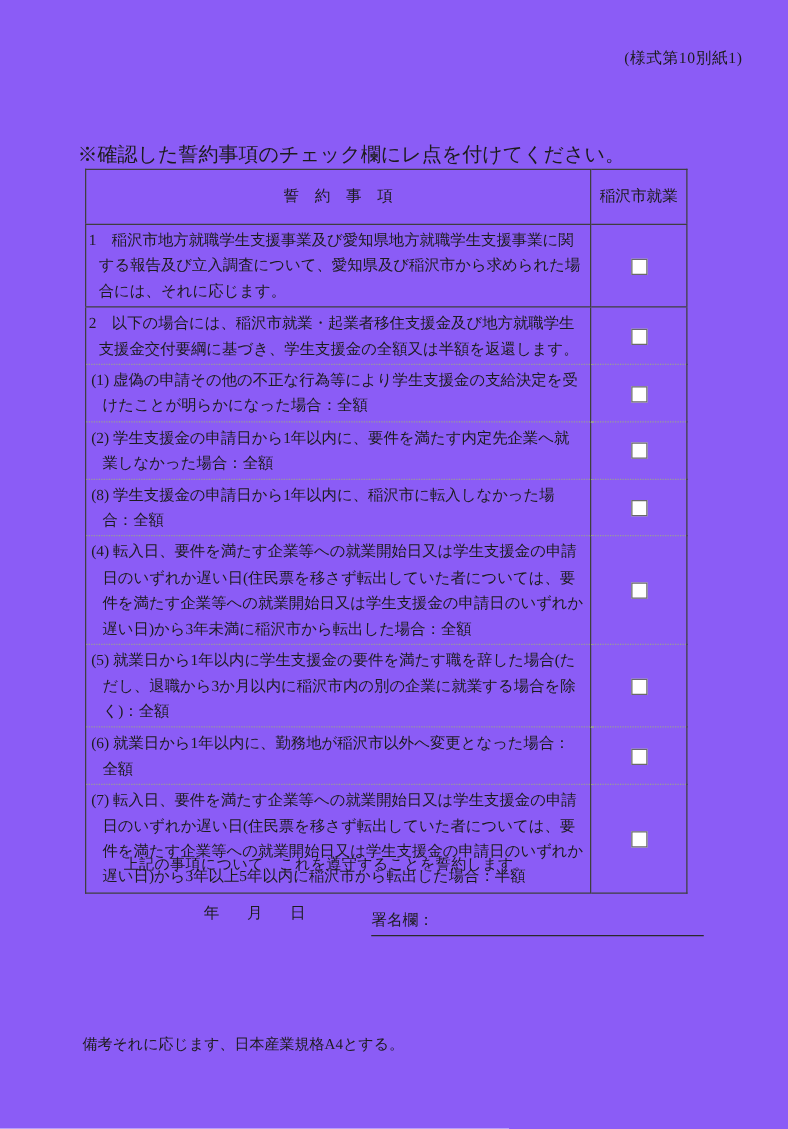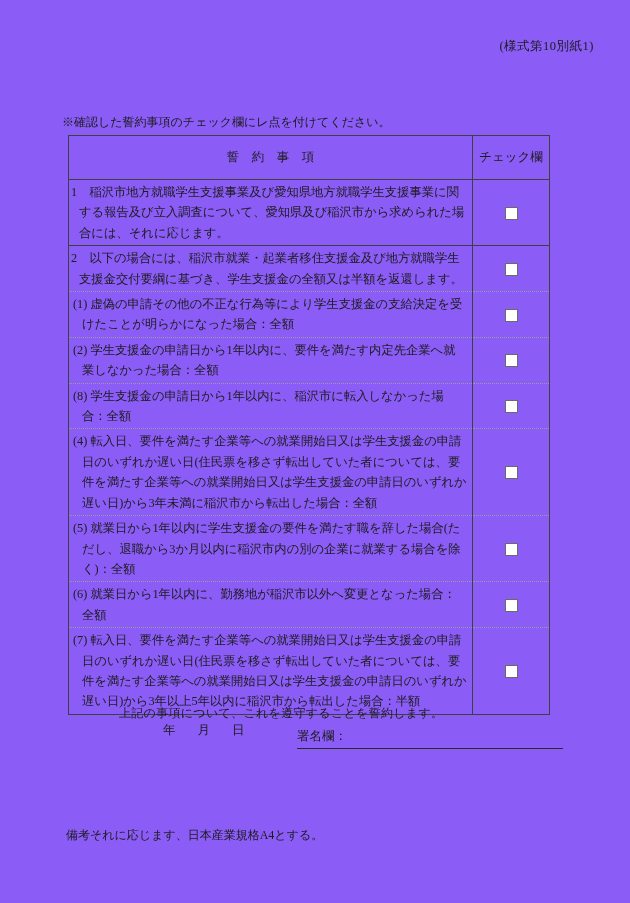--- a/index.html
+++ b/index.html
@@ -25,21 +25,21 @@
     position: absolute;
     top: 79px; left: 0;
     width: 100%;
     text-align: center;
     font-size: 14.5px;
     letter-spacing: 0.5px;
   }
   .note {
     position: absolute;
     top: 114px; left: 62px;
-    font-size: 12px;
+    font-size: 16px;
   }
   table.pledge-table {
     position: absolute;
     top: 135px; left: 68px;
     width: 481px;
     border-collapse: collapse;
     table-layout: fixed;
     font-size: 12.3px;
     border: 1.2px solid #3f3f3f;
   }
@@ -80,24 +80,23 @@
   tr.h-r2 { height: 43px; }
   tr.h-s1 { height: 42px; }
   tr.h-s2 { height: 41px; }
   tr.h-s3 { height: 41px; }
   tr.h-s4 { height: 86px; }
   tr.h-s5 { height: 62px; }
   tr.h-s6 { height: 20px; margin-top: 26px; }
   tr.h-s7 { height: 82px; }
   .pledge-line {
     position: absolute;
-    top: 705px; left: 99px;
+    top: 683px; left: 99px;
     font-size: 12px;
     letter-spacing: 0.3px;
-    margin-left: 20px;
   }
   .date-line {
     position: absolute;
     top: 722px; left: 163px;
     font-size: 12.5px;
     display: flex;
     gap: 22px;
   }
   .signature {
     position: absolute;
@@ -125,21 +124,21 @@
   <div class="note">※確認した誓約事項のチェック欄にレ点を付けてください。</div>
 
   <table class="pledge-table">
     <colgroup>
         <col class="c-item">
         <col class="c-check">
       </colgroup>
     <tbody>
         <tr class="b-solid">
       <th class="item-col">誓　約　事　項</th>
-      <th>チェック欄</th>
+      <th>稲沢市就業</th>
     </tr>
     <tr class="b-solid h-r1 main">
       <td class="item-cell item-col">1　稲沢市地方就職学生支援事業及び愛知県地方就職学生支援事業に関する報告及び立入調査について、愛知県及び稲沢市から求められた場合には、それに応じます。</td>
       <td class="check-cell"><span class="checkbox"></span></td>
     </tr>
     <tr class="b-dot h-r2 main">
       <td class="item-cell item-col">2　以下の場合には、稲沢市就業・起業者移住支援金及び地方就職学生支援金交付要綱に基づき、学生支援金の全額又は半額を返還します。</td>
       <td class="check-cell"><span class="checkbox"></span></td>
     </tr>
     <tr class="b-dot h-s1 sub">

